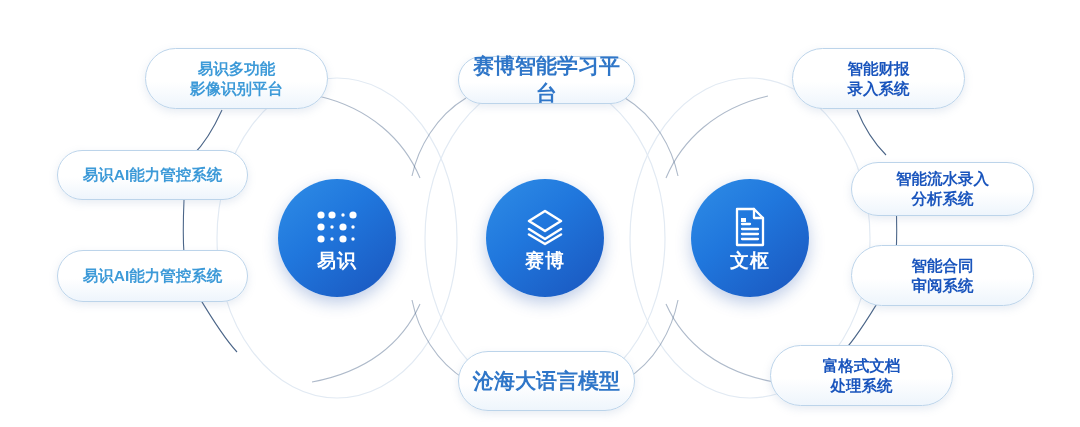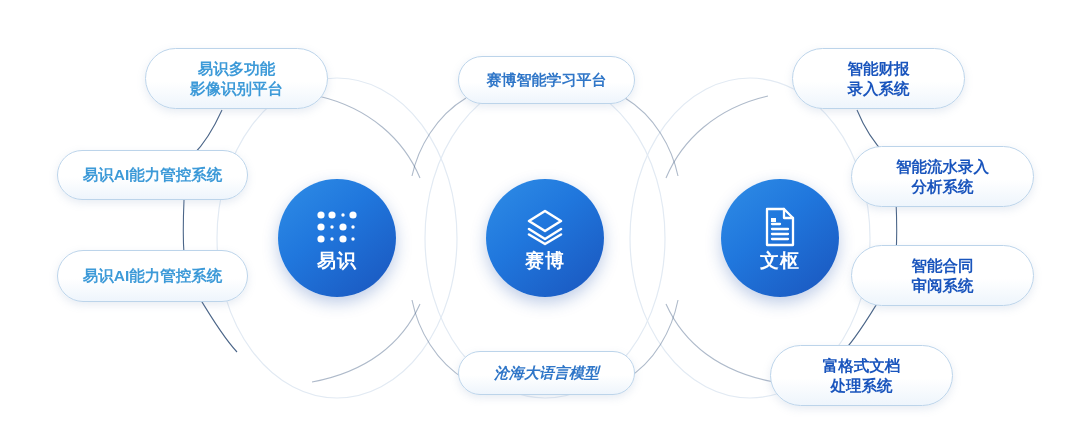--- a/index.html
+++ b/index.html
@@ -71,21 +71,21 @@
     border-radius: 999px;
     border: 1px solid #bcd4ea;
     background: linear-gradient(180deg, #ffffff 0%, #ffffff 55%, #eef5fc 100%);
     box-shadow: 0 3px 8px rgba(120,150,190,0.18);
     font-weight: bold;
     line-height: 1.28;
     white-space: pre-line;
     padding: 0 14px;
   }
   .pill.left  { color: #3d9ad8; font-size: 15.5px; }
-  .pill.mid   { color: #2f76c8; font-size: 15px; }
+  .pill.mid   { color: #2f76c8; font-size: 21px; }
   .pill.right { color: #1a55bd; font-size: 15.5px; }
 
   .pill.two-line { font-size: 15.5px; }
 </style>
 </head>
 <body>
 
 <div id="canvas">
 
   <svg id="venn" viewBox="0 0 1080 427" xmlns="http://www.w3.org/2000/svg">
@@ -146,21 +146,21 @@
         <g fill="none" stroke="#ffffff" stroke-width="2.6" stroke-linejoin="round" stroke-linecap="round">
           <path d="M20 3 L36 13 L20 23 L4 13 Z"></path>
           <path d="M4 21 L20 31 L36 21"></path>
           <path d="M4 28.5 L20 38 L36 28.5" transform="translate(0,-2)"></path>
         </g>
       </svg>
     </span>
     <span class="core-label">赛博</span>
   </div>
 
-  <div class="core" style="left:721px; top:179px;">
+  <div class="core" style="left:691px; top:179px;">
     <span class="core-icon">
       <svg width="34" height="40" viewBox="0 0 34 40" xmlns="http://www.w3.org/2000/svg">
         <g fill="none" stroke="#ffffff" stroke-width="2.3" stroke-linejoin="round" stroke-linecap="round">
           <path d="M4 2 H21 L30 11 V38 H4 Z"></path>
           <path d="M21 2 V11 H30"></path>
           <path d="M9 17 H17"></path>
           <path d="M9 22 H25"></path>
           <path d="M9 27 H25"></path>
           <path d="M9 32 H25"></path>
         </g>
@@ -173,26 +173,26 @@
   <div class="pill left two-line" style="left:145px; top:48px; width:183px; height:61px;text-align:center;">易识多功能
 影像识别平台</div>
 
   <div class="pill left" style="left:57px; top:150px; width:191px; height:50px;">易识AI能力管控系统</div>
 
   <div class="pill left" style="left:57px; top:250px; width:191px; height:52px;">易识AI能力管控系统</div>
 
 
   <div class="pill mid" style="left:458px; top:56px; width:177px; height:48px;">赛博智能学习平台</div>
 
-  <div class="pill mid" style="left:458px; top:351px; width:177px; height:44px;font-style:italic;">沧海大语言模型</div>
+  <div class="pill mid" style="left:458px; top:351px; width:177px; height:60px;">沧海大语言模型</div>
 
   <div class="pill right two-line" style="left:792px; top:48px; width:173px; height:61px;">智能财报
 录入系统</div>
 
-  <div class="pill right two-line" style="left:851px; top:146px; width:183px; height:61px;">智能流水录入
+  <div class="pill right two-line" style="left:851px; top:162px; width:183px; height:54px;">智能流水录入
 分析系统</div>
 
   <div class="pill right two-line" style="left:851px; top:245px; width:183px; height:61px;">智能合同
 审阅系统</div>
 
   <div class="pill right two-line" style="left:770px; top:345px; width:183px; height:61px;">富格式文档
 处理系统</div>
 
 </div>
 

